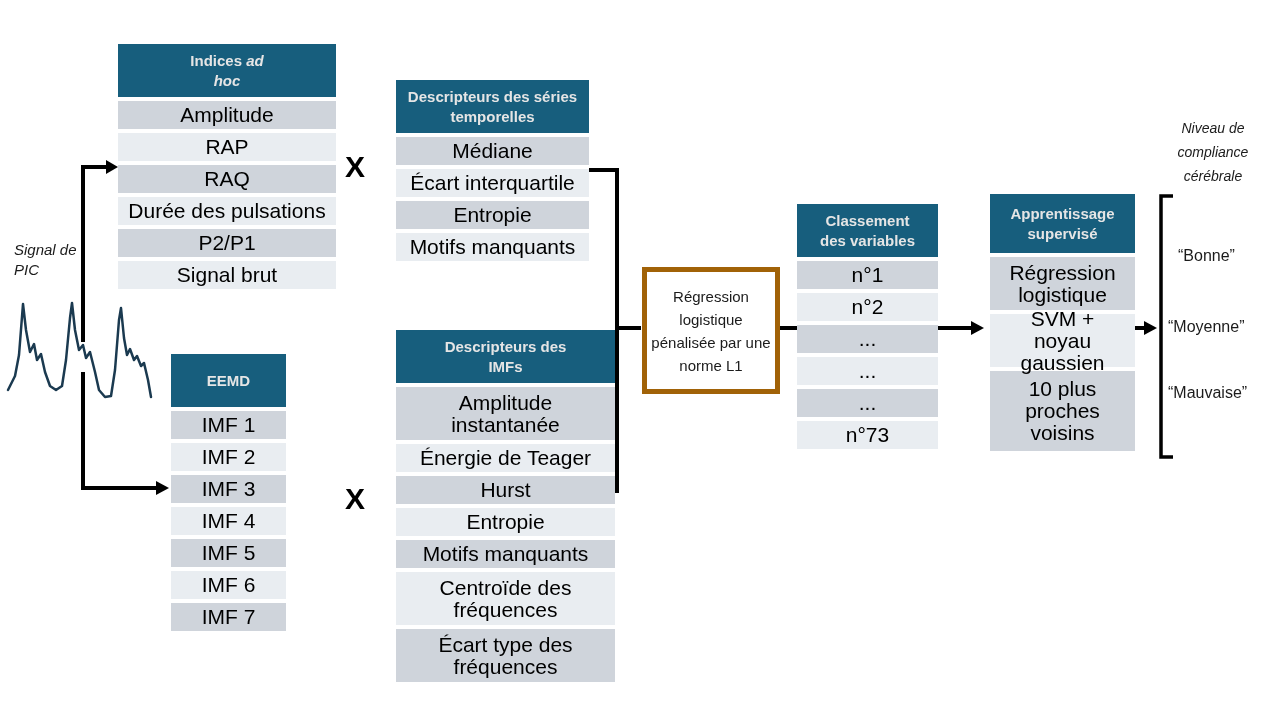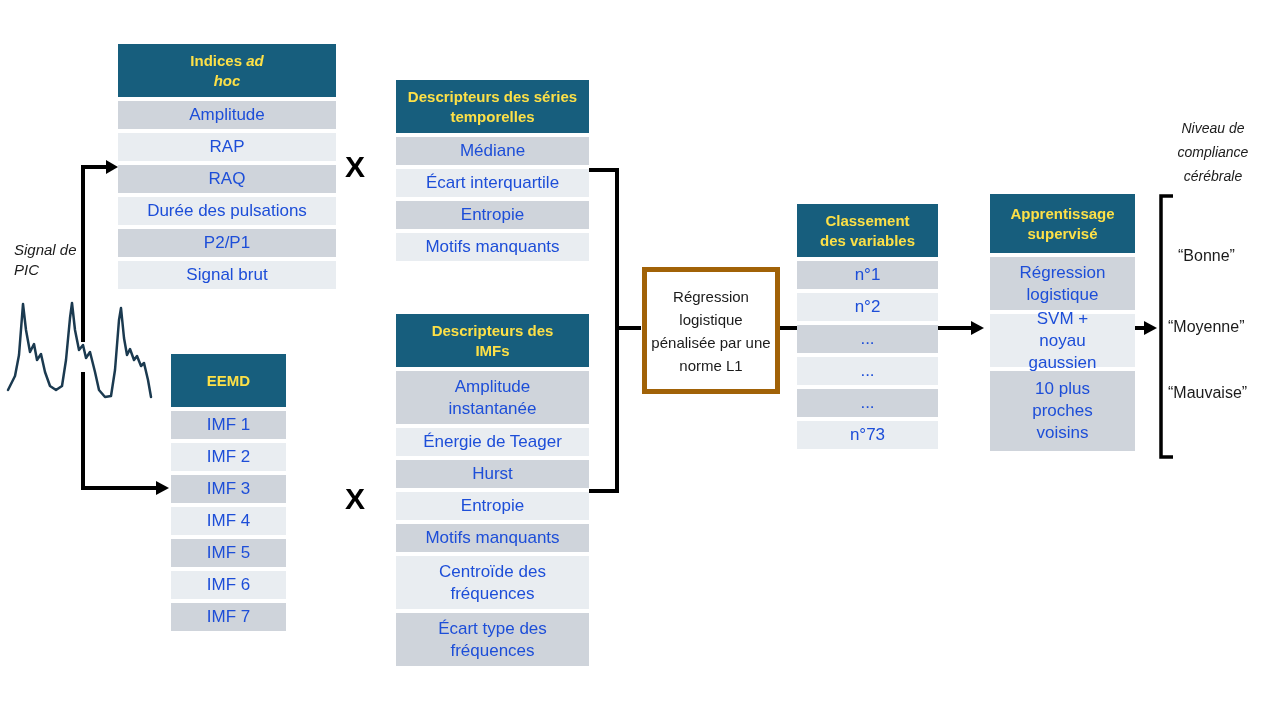--- a/index.html
+++ b/index.html
@@ -4,27 +4,27 @@
 <style>
   html,body{margin:0;padding:0;}
   body{
     width:1280px;height:720px;overflow:hidden;background:#ffffff;
     font-family:"Liberation Sans", sans-serif;color:#1b1b1b;position:relative;
   }
   #canvas{position:absolute;inset:0;width:1280px;height:720px;}
   svg.overlay{position:absolute;left:0;top:0;z-index:1;}
   .tbl{position:absolute;z-index:2;}
   .hdr{
-    background:#175E7D;color:#fde047;font-weight:bold;font-size:15px;line-height:20px;
+    background:#175E7D;color:#e5e5e5;font-weight:bold;font-size:15px;line-height:20px;
     display:flex;align-items:center;justify-content:center;text-align:center;
     margin-bottom:4px;
   }
   .row{
-    font-size:17px;line-height:22px;display:flex;align-items:center;justify-content:center;
-    text-align:center;margin-bottom:4px;color:#1d4ed8;
+    font-size:21px;line-height:22px;display:flex;align-items:center;justify-content:center;
+    text-align:center;margin-bottom:4px;color:#000000;
   }
   .row.d{background:#CFD4DB;}
   .row.l{background:#E9EDF1;}
   .h1{height:28px;}
   .h2{height:53px;}
   .h3{height:80px;}
   .hdr.hh{height:53px;}
   .hdr.hh2{height:59px;}
   .pad{padding:0 24px;}
   .xsym{
@@ -120,21 +120,21 @@
     <div class="row l h1">IMF 2</div>
     <div class="row d h1">IMF 3</div>
     <div class="row l h1">IMF 4</div>
     <div class="row d h1">IMF 5</div>
     <div class="row l h1">IMF 6</div>
     <div class="row d h1">IMF 7</div>
   </div>
 
   <div class="xsym" style="left:340px;top:482px;">X</div>
 
-  <div class="tbl" style="left:396px;top:314px;width:193px;">
+  <div class="tbl" style="left:396px;top:330px;width:219px;">
     <div class="hdr hh">
       <span style="max-width:140px;">Descripteurs des IMFs</span>
     </div>
     <div class="row d h2 pad">Amplitude instantanée</div>
     <div class="row l h1">Énergie de Teager</div>
     <div class="row d h1">Hurst</div>
     <div class="row l h1">Entropie</div>
     <div class="row d h1">Motifs manquants</div>
     <div class="row l h2 pad">Centroïde des fréquences</div>
     <div class="row d h2 pad">Écart type des fréquences</div>

